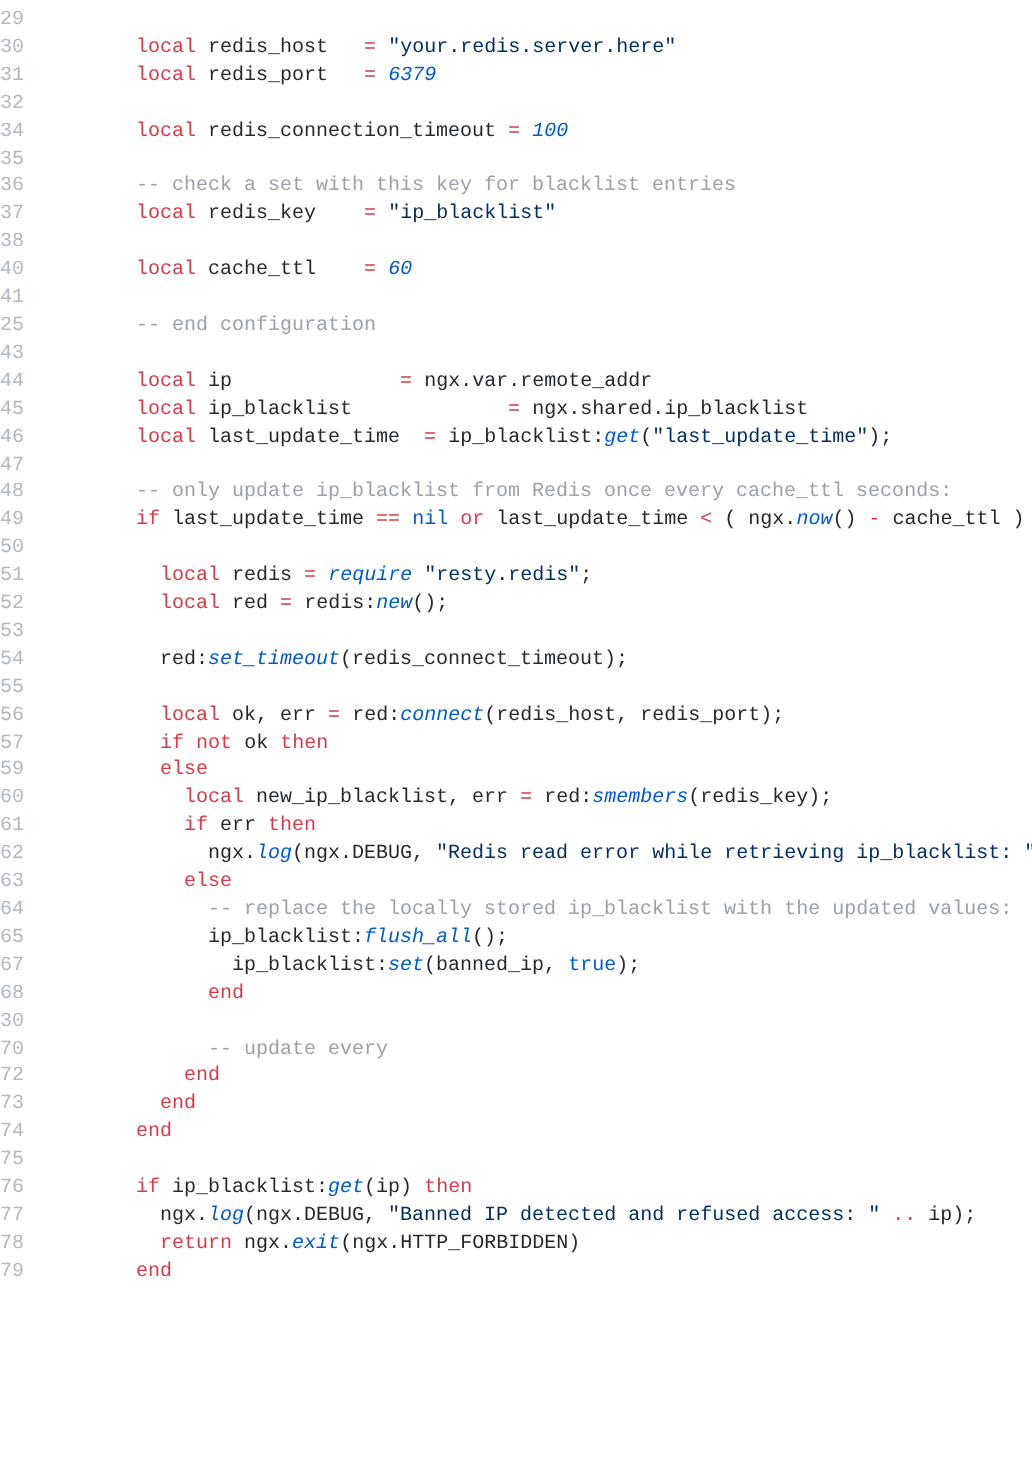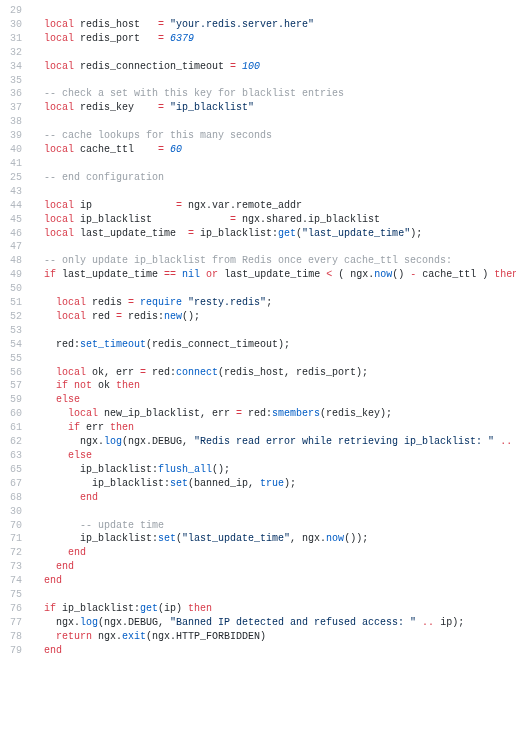--- a/index.html
+++ b/index.html
@@ -15,52 +15,52 @@
     .code-container {
       padding: 4px 0;
     }
     .line {
       display: flex;
       white-space: pre;
       min-height: 13.9px;
     }
     .lineno {
       width: 32px;
-      text-align: center;
+      text-align: left;
       color: #b2b8bf;
       padding-right: 12px;
       user-select: none;
       flex-shrink: 0;
     }
     .code {
       flex: 1;
+      margin-left: 24px;
     }
     .cmt { color: #9aa1a8; }
     .kw { color: #d73a49; }
     .nm { color: #24292e; }
     .num { color: #005cc5; font-style: italic; }
     .str { color: #032f62; }
-    .fn { color: #005cc5; }
+    .fn { color: #005cc5; font-style: italic; }
     .bool { color: #005cc5; text-align: center; }
     .op { color: #d73a49; }
   </style>
 </head>
 <body>
 
 <div class="code-container" id="code-root">
     <div class="line"><span class="lineno">29</span><span class="code"><span class="nm"></span></span></div>
     <div class="line"><span class="lineno">30</span><span class="code"><span class="kw">local</span><span class="nm"> redis_host   </span><span class="op">=</span><span class="nm"> </span><span class="str">"your.redis.server.here"</span></span></div>
     <div class="line"><span class="lineno">31</span><span class="code"><span class="kw">local</span><span class="nm"> redis_port   </span><span class="op">=</span><span class="nm"> </span><span class="num">6379</span></span></div>
     <div class="line"><span class="lineno">32</span><span class="code"><span class="nm"></span></span></div>
     <div class="line"><span class="lineno">34</span><span class="code"><span class="kw">local</span><span class="nm"> redis_connection_timeout </span><span class="op">=</span><span class="nm"> </span><span class="num">100</span></span></div>
     <div class="line"><span class="lineno">35</span><span class="code"><span class="nm"></span></span></div>
     <div class="line"><span class="lineno">36</span><span class="code"><span class="cmt">-- check a set with this key for blacklist entries</span></span></div>
     <div class="line"><span class="lineno">37</span><span class="code"><span class="kw">local</span><span class="nm"> redis_key    </span><span class="op">=</span><span class="nm"> </span><span class="str">"ip_blacklist"</span></span></div>
     <div class="line"><span class="lineno">38</span><span class="code"><span class="nm"></span></span></div>
-    <div class="line"><span class="lineno">39</span><span class="code"><span class="cmt">-- cache lookups for this many seconds</span></span></div>
     <div class="line"><span class="lineno">40</span><span class="code"><span class="kw">local</span><span class="nm"> cache_ttl    </span><span class="op">=</span><span class="nm"> </span><span class="num">60</span></span></div>
     <div class="line"><span class="lineno">41</span><span class="code"><span class="nm"></span></span></div>
     <div class="line"><span class="lineno">25</span><span class="code"><span class="cmt">-- end configuration</span></span></div>
     <div class="line"><span class="lineno">43</span><span class="code"><span class="nm"></span></span></div>
     <div class="line"><span class="lineno">44</span><span class="code"><span class="kw">local</span><span class="nm"> ip              </span><span class="op">=</span><span class="nm"> ngx.var.remote_addr</span></span></div>
     <div class="line"><span class="lineno">45</span><span class="code"><span class="kw">local</span><span class="nm"> ip_blacklist             </span><span class="op">=</span><span class="nm"> ngx.shared.ip_blacklist</span></span></div>
     <div class="line"><span class="lineno">46</span><span class="code"><span class="kw">local</span><span class="nm"> last_update_time  </span><span class="op">=</span><span class="nm"> ip_blacklist:</span><span class="fn">get</span><span class="nm">(</span><span class="str">"last_update_time"</span><span class="nm">);</span></span></div>
     <div class="line"><span class="lineno">47</span><span class="code"><span class="nm"></span></span></div>
     <div class="line"><span class="lineno">48</span><span class="code"><span class="cmt">-- only update ip_blacklist from Redis once every cache_ttl seconds:</span></span></div>
     <div class="line"><span class="lineno">49</span><span class="code"><span class="kw">if</span><span class="nm"> last_update_time </span><span class="op">==</span><span class="nm"> </span><span class="bool">nil</span><span class="nm"> </span><span class="kw">or</span><span class="nm"> last_update_time </span><span class="op">&lt;</span><span class="nm"> ( ngx.</span><span class="fn">now</span><span class="nm">() </span><span class="op">-</span><span class="nm"> cache_ttl ) </span><span class="kw">then</span></span></div>
@@ -70,26 +70,26 @@
     <div class="line"><span class="lineno">53</span><span class="code"><span class="nm"></span></span></div>
     <div class="line"><span class="lineno">54</span><span class="code"><span class="nm">  red:</span><span class="fn">set_timeout</span><span class="nm">(redis_connect_timeout);</span></span></div>
     <div class="line"><span class="lineno">55</span><span class="code"><span class="nm"></span></span></div>
     <div class="line"><span class="lineno">56</span><span class="code"><span class="nm">  </span><span class="kw">local</span><span class="nm"> ok, err </span><span class="op">=</span><span class="nm"> red:</span><span class="fn">connect</span><span class="nm">(redis_host, redis_port);</span></span></div>
     <div class="line"><span class="lineno">57</span><span class="code"><span class="nm">  </span><span class="kw">if</span><span class="nm"> </span><span class="kw">not</span><span class="nm"> ok </span><span class="kw">then</span></span></div>
     <div class="line"><span class="lineno">59</span><span class="code"><span class="nm">  </span><span class="kw">else</span></span></div>
     <div class="line"><span class="lineno">60</span><span class="code"><span class="nm">    </span><span class="kw">local</span><span class="nm"> new_ip_blacklist, err </span><span class="op">=</span><span class="nm"> red:</span><span class="fn">smembers</span><span class="nm">(redis_key);</span></span></div>
     <div class="line"><span class="lineno">61</span><span class="code"><span class="nm">    </span><span class="kw">if</span><span class="nm"> err </span><span class="kw">then</span></span></div>
     <div class="line"><span class="lineno">62</span><span class="code"><span class="nm">      ngx.</span><span class="fn">log</span><span class="nm">(ngx.DEBUG, </span><span class="str">"Redis read error while retrieving ip_blacklist: "</span><span class="nm"> </span><span class="op">..</span><span class="nm"> err);</span></span></div>
     <div class="line"><span class="lineno">63</span><span class="code"><span class="nm">    </span><span class="kw">else</span></span></div>
+    <div class="line"><span class="lineno">64</span><span class="code"><span class="nm">      </span><span class="cmt">-- replace the locally stored ip_blacklist with the updated values:</span></span></div>
     <div class="line"><span class="lineno">65</span><span class="code"><span class="nm">      ip_blacklist:</span><span class="fn">flush_all</span><span class="nm">();</span></span></div>
     <div class="line"><span class="lineno">67</span><span class="code"><span class="nm">        ip_blacklist:</span><span class="fn">set</span><span class="nm">(banned_ip, </span><span class="bool">true</span><span class="nm">);</span></span></div>
     <div class="line"><span class="lineno">68</span><span class="code"><span class="nm">      </span><span class="kw">end</span></span></div>
     <div class="line"><span class="lineno">30</span><span class="code"><span class="nm"></span></span></div>
-    <div class="line"><span class="lineno">70</span><span class="code"><span class="nm">      </span><span class="cmt">-- update time</span></span></div>
-    <div class="line"><span class="lineno">71</span><span class="code"><span class="nm">      ip_blacklist:</span><span class="fn">set</span><span class="nm">(</span><span class="str">"last_update_time"</span><span class="nm">, ngx.</span><span class="fn">now</span><span class="nm">());</span></span></div>
+    <div class="line"><span class="lineno">70</span><span class="code"><span class="nm">      </span><span class="cmt">-- update every</span></span></div>
     <div class="line"><span class="lineno">72</span><span class="code"><span class="nm">    </span><span class="kw">end</span></span></div>
     <div class="line"><span class="lineno">73</span><span class="code"><span class="nm">  </span><span class="kw">end</span></span></div>
     <div class="line"><span class="lineno">74</span><span class="code"><span class="kw">end</span></span></div>
     <div class="line"><span class="lineno">75</span><span class="code"><span class="nm"></span></span></div>
     <div class="line"><span class="lineno">76</span><span class="code"><span class="kw">if</span><span class="nm"> ip_blacklist:</span><span class="fn">get</span><span class="nm">(ip) </span><span class="kw">then</span></span></div>
     <div class="line"><span class="lineno">77</span><span class="code"><span class="nm">  ngx.</span><span class="fn">log</span><span class="nm">(ngx.DEBUG, </span><span class="str">"Banned IP detected and refused access: "</span><span class="nm"> </span><span class="op">..</span><span class="nm"> ip);</span></span></div>
     <div class="line"><span class="lineno">78</span><span class="code"><span class="nm">  </span><span class="kw">return</span><span class="nm"> ngx.</span><span class="fn">exit</span><span class="nm">(ngx.HTTP_FORBIDDEN)</span></span></div>
     <div class="line"><span class="lineno">79</span><span class="code"><span class="kw">end</span></span></div>
   </div>
 

